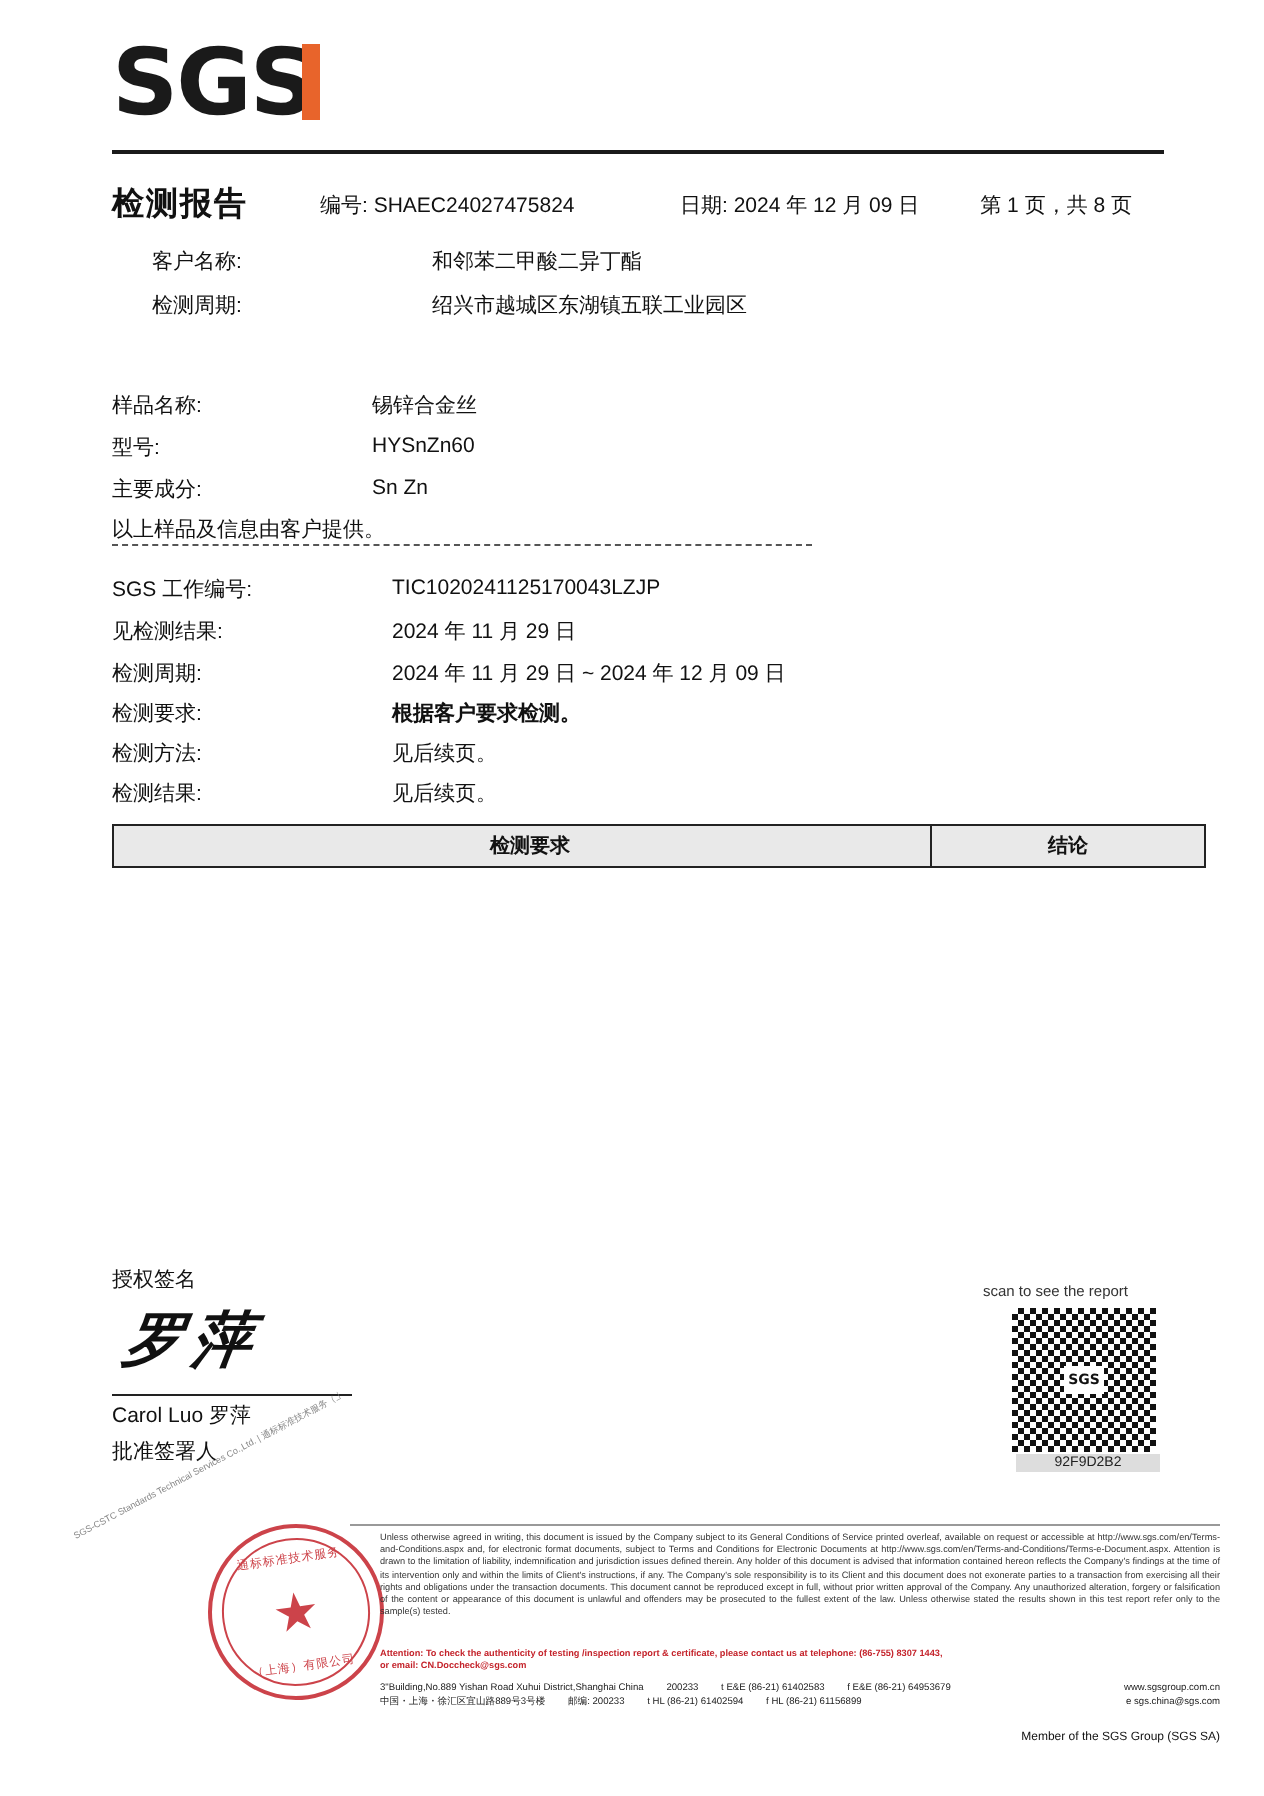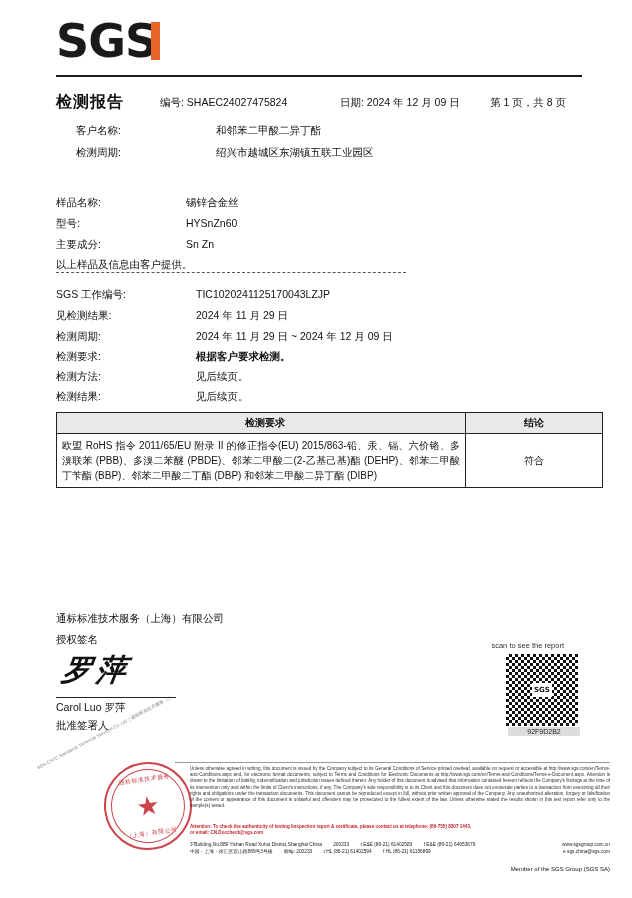--- a/index.html
+++ b/index.html
@@ -394,28 +394,23 @@
   </div>
 
   <table class="res-table" style="top:412px;">
     <thead>
       <tr>
         <th class="col-req">检测要求</th>
         <th class="col-con">结论</th>
       </tr>
     </thead>
     <tbody>
-      <tr>
-        <td class="req-cell">欧盟 RoHS 指令 2011/65/EU 附录 II 的修正指令(EU) 2015/863-铅、汞、镉、六价铬、多溴联苯 (PBB)、多溴二苯醚 (PBDE)、邻苯二甲酸二(2-乙基己基)酯 (DEHP)、邻苯二甲酸丁苄酯 (BBP)、邻苯二甲酸二丁酯 (DBP) 和邻苯二甲酸二异丁酯 (DIBP)</td>
-        <td class="col-con">符合</td>
-      </tr>
     </tbody>
   </table>
 
-  <div class="sig-company">通标标准技术服务（上海）有限公司</div>
   <div class="sig-auth">授权签名</div>
   <div class="sig-script">罗萍</div>
   <div class="sig-line"></div>
   <div class="sig-name">Carol Luo 罗萍</div>
   <div class="sig-role">批准签署人</div>
 
   <div class="qr-caption">scan to see the report</div>
   <div class="qr-box">
     <div class="qr-center">SGS</div>
   </div>

